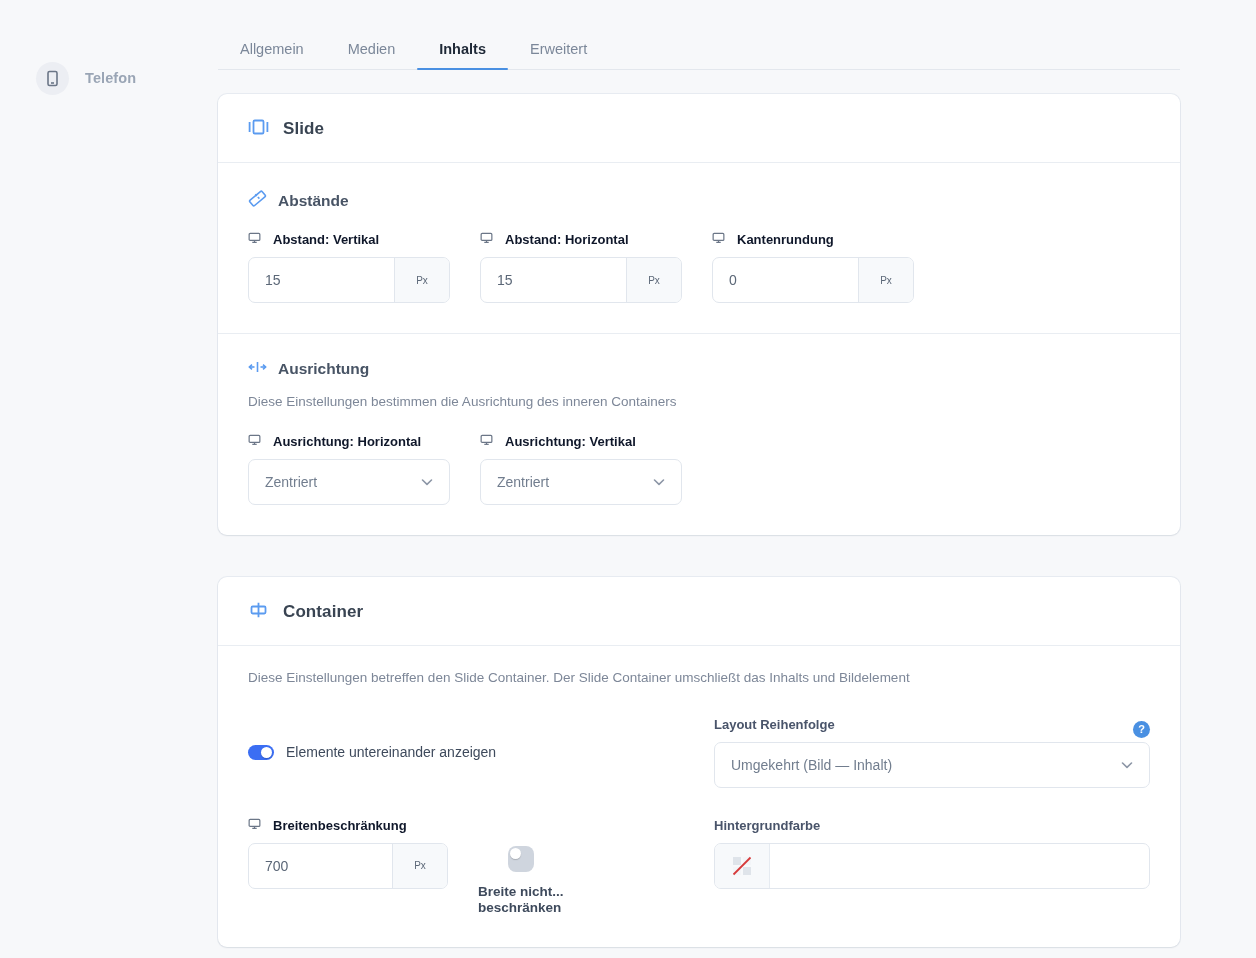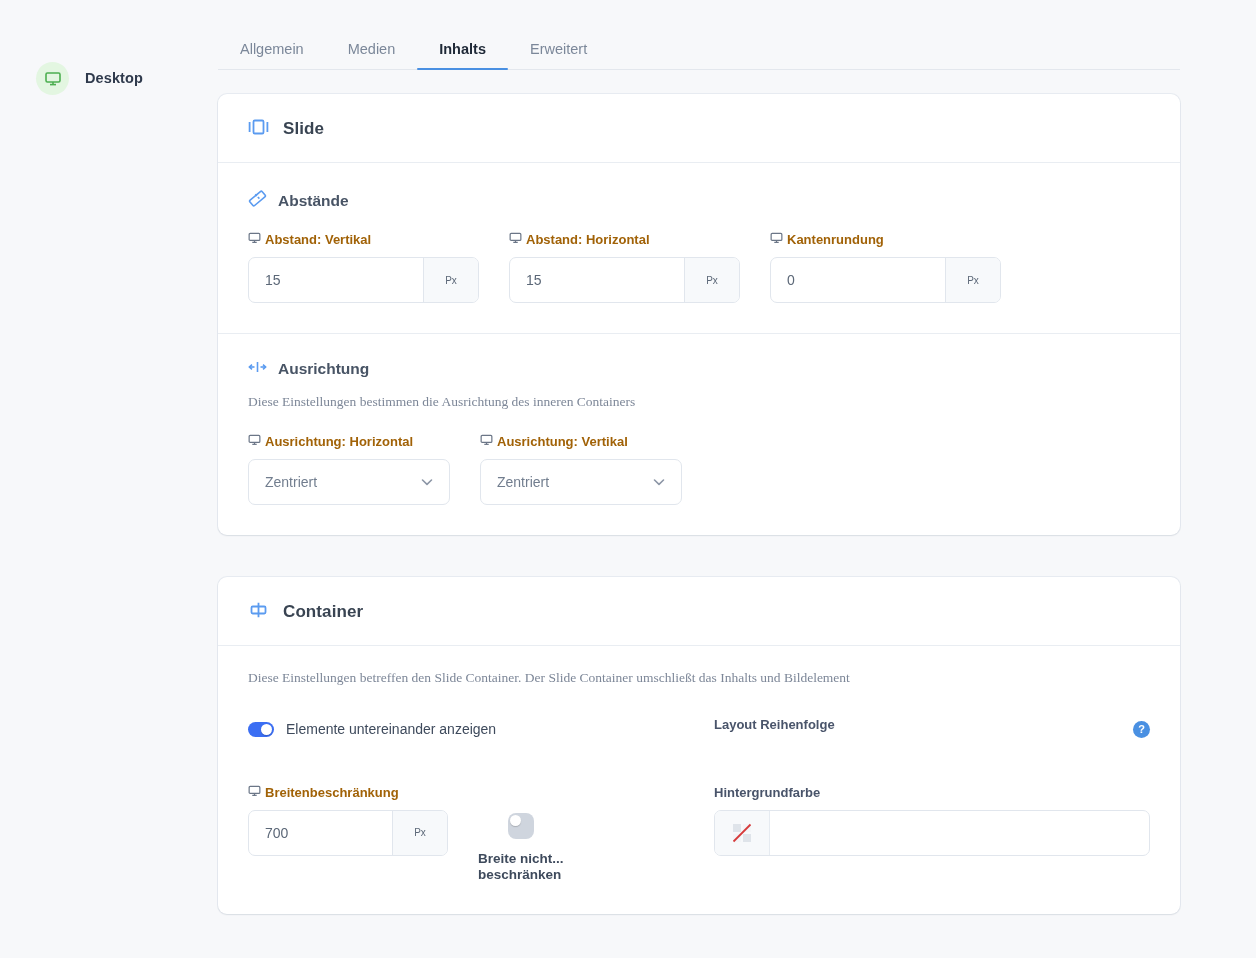--- a/index.html
+++ b/index.html
@@ -66,39 +66,39 @@
     padding: 24px 30px 22px 30px;
     border-bottom: 1px solid #e9edf2;
   }
   .card-title { font-size: 17px; font-weight: 700; color: #394452; letter-spacing: .1px; }
 
   .section { padding: 26px 30px 30px 30px; }
   .section + .section { border-top: 1px solid #e9edf2; }
 
   .section-head { display: flex; align-items: center; gap: 11px; margin-bottom: 20px; }
   .section-title { font-size: 15.5px; font-weight: 600; color: #485465; }
-  .section-desc { font-size: 13.5px; color: #7d8798; margin: -6px 0 22px 0; line-height: 1.5; font-family: Liberation Serif, serif; }
+  .section-desc { font-size: 13.5px; color: #7d8798; margin: -6px 0 22px 0; line-height: 1.5; }
 
   .field-row { display: flex; gap: 30px; flex-wrap: wrap; }
   .field { display: flex; flex-direction: column; }
   .field-label {
-    display: flex; align-items: center; gap: 4px;
-    font-size: 13px; font-weight: 700; color: #a16207;
+    display: flex; align-items: center; gap: 12px;
+    font-size: 13px; font-weight: 700; color: #0f172a;
     margin-bottom: 10px; white-space: nowrap;
   }
   .field-label-plain {
     font-size: 13px; font-weight: 700; color: #49546a;
     margin-bottom: 10px; white-space: nowrap;
   }
 
   .input-group {
     display: flex; align-items: stretch;
     border: 1px solid #e1e6ed; border-radius: 7px;
     background: #fff; overflow: hidden; height: 46px;
-    width: 231px;
+    width: 202px;
   }
   .input-group .val {
     flex: 1; display: flex; align-items: center;
     padding: 0 16px; font-size: 14px; color: #5b6777;
   }
   .input-group .unit {
     width: 55px; flex: 0 0 55px;
     display: flex; align-items: center; justify-content: center;
     background: #f7f9fb; border-left: 1px solid #e1e6ed;
     font-size: 10px; color: #5b6777;
@@ -158,32 +158,31 @@
   .cut-row .field { flex: 0 0 auto; }
   .inline-toggle { padding-top: 28px; flex-direction: column; }
 </style>
 </head>
 <body>
 
 <div class="page">
 
   <aside class="sidebar">
 
-
-
-    <div class="device-item active">
+    <div class="device-item">
       <span class="device-bubble">
-        <svg width="18" height="17" viewBox="0 0 18 17" fill="none" stroke="#4caf50" stroke-width="1.6">
-          <rect x="2" y="3" width="14" height="9" rx="1.4"></rect>
-          <line x1="9" y1="12" x2="9" y2="14.5"></line>
-          <line x1="6" y1="14.6" x2="12" y2="14.6"></line>
+        <svg width="15" height="17" viewBox="0 0 15 17" fill="none" stroke="#6b7687" stroke-width="1.6">
+          <rect x="3" y="1.5" width="9" height="14" rx="1.6"></rect>
+          <line x1="6" y1="13" x2="9" y2="13"></line>
         </svg>
       </span>
-      <span class="device-label">Desktop</span>
+      <span class="device-label">Telefon</span>
     </div>
+
+
 
   </aside>
 
   <main class="main">
 
     <nav class="tabs">
       <button class="tab">Allgemein</button>
       <button class="tab">Medien</button>
       <button class="tab active">Inhalts</button>
       <button class="tab">Erweitert</button>
@@ -358,24 +357,32 @@
               </span>
               <span class="toggle-label">Elemente untereinander anzeigen</span>
             </div>
           </div>
 
           <div class="col">
             <div class="label-with-help">
               <span class="field-label-plain">Layout Reihenfolge</span>
               <span class="help-icon">?</span>
             </div>
-          </div>
-        </div>
-
-        <div class="two-col" style="margin-top:43px;">
+            <div class="select wide">
+              <span>Umgekehrt (Bild — Inhalt)</span>
+              <span class="chev">
+                <svg width="12" height="8" viewBox="0 0 12 8" fill="none" stroke="#8c96a6" stroke-width="1.6" stroke-linecap="round" stroke-linejoin="round">
+                  <polyline points="1.5,2 6,6.3 10.5,2"></polyline>
+                </svg>
+              </span>
+            </div>
+          </div>
+        </div>
+
+        <div class="two-col" style="margin-top:30px;">
 
           <div class="col">
             <div class="cut-row">
               <div class="field">
                 <div class="field-label">
                   <span>
                     <svg width="13" height="12" viewBox="0 0 14 13" fill="none" stroke="#6b7687" stroke-width="1.3">
                       <rect x="1.2" y="1.5" width="11.6" height="7.6" rx="1.1"></rect>
                       <line x1="7" y1="9.1" x2="7" y2="11"></line>
                       <line x1="4.6" y1="11.2" x2="9.4" y2="11.2"></line>

